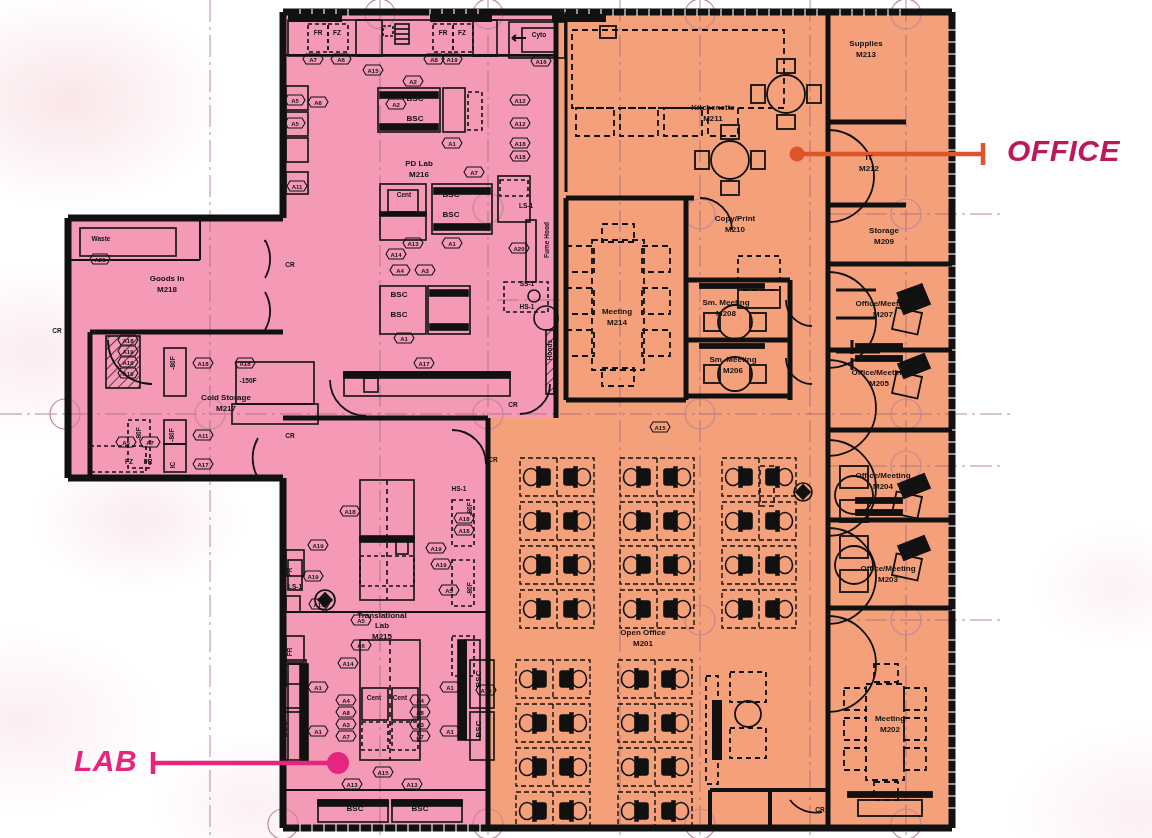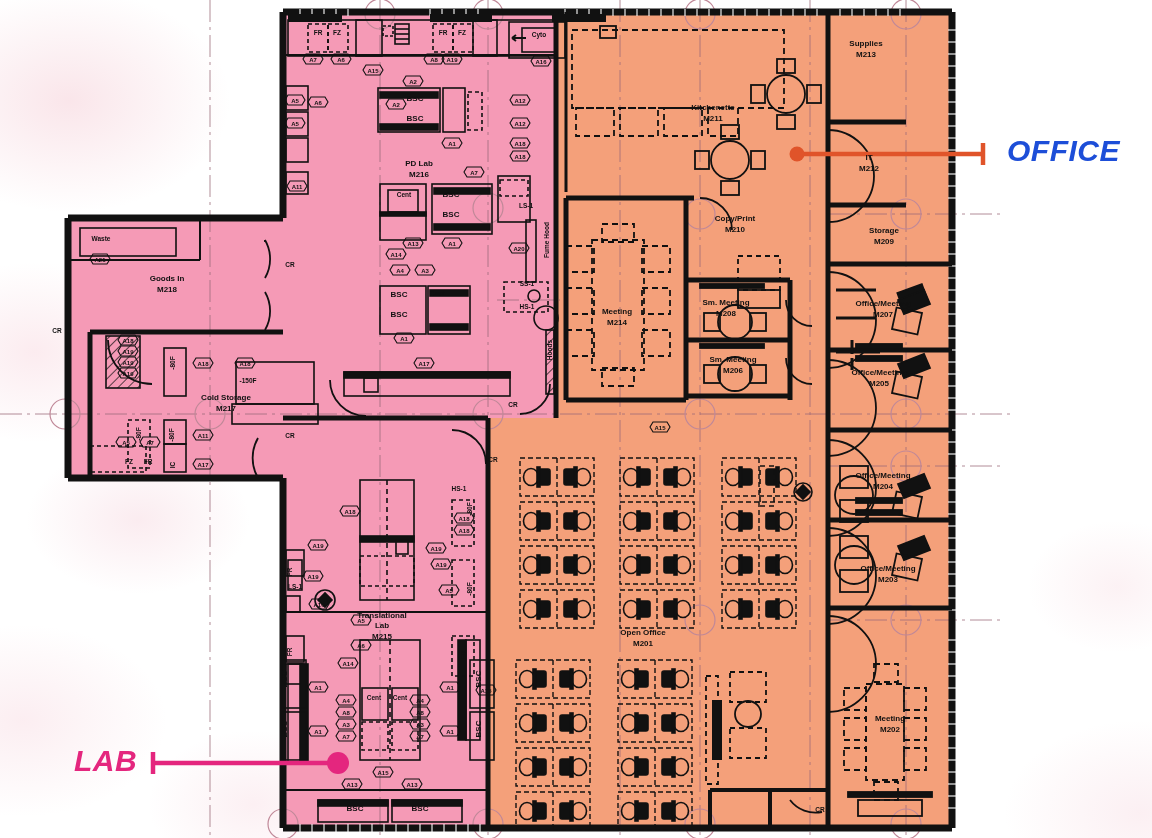--- a/index.html
+++ b/index.html
@@ -14,21 +14,21 @@
       radial-gradient(ellipse 200px 150px at 3% 42%, rgba(242,180,195,.26), rgba(255,255,255,0) 60%),
       radial-gradient(ellipse 180px 120px at 12% 62%, rgba(236,168,186,.22), rgba(255,255,255,0) 62%),
       radial-gradient(ellipse 240px 160px at 2% 86%, rgba(240,176,192,.22), rgba(255,255,255,0) 60%),
       radial-gradient(ellipse 170px 120px at 22% 96%, rgba(238,170,188,.18), rgba(255,255,255,0) 62%),
       radial-gradient(ellipse 150px 110px at 97% 70%, rgba(238,172,188,.16), rgba(255,255,255,0) 60%),
       radial-gradient(ellipse 220px 150px at 99% 97%, rgba(236,168,186,.18), rgba(255,255,255,0) 62%),
       linear-gradient(#fff,#fff);
   }
   svg#plan{position:absolute;left:0;top:0;width:1152px;height:838px;}
   .calloutLabel{position:absolute;font-weight:bold;font-style:italic;letter-spacing:.5px;white-space:nowrap;}
-  #office-label{left:1007px;top:134px;font-size:30px;color:#1d4ed8;}
+  #office-label{left:1007px;top:134px;font-size:30px;color:#be185d;}
   #lab-label{left:74px;top:744px;font-size:30px;color:#E4267E;}
   .hidden-acc{position:absolute;width:1px;height:1px;overflow:hidden;clip:rect(0 0 0 0);}
 </style>
 </head>
 <body>
 
 <div id="stage">
   <div class="bgtex"></div>
 
   <svg id="plan" viewBox="0 0 1152 838">

